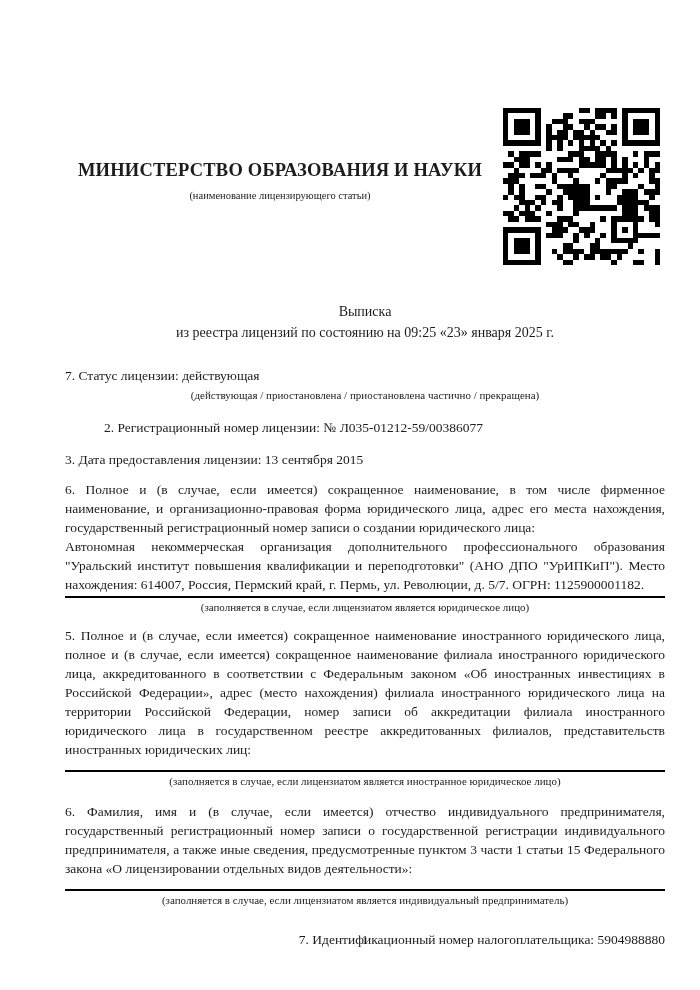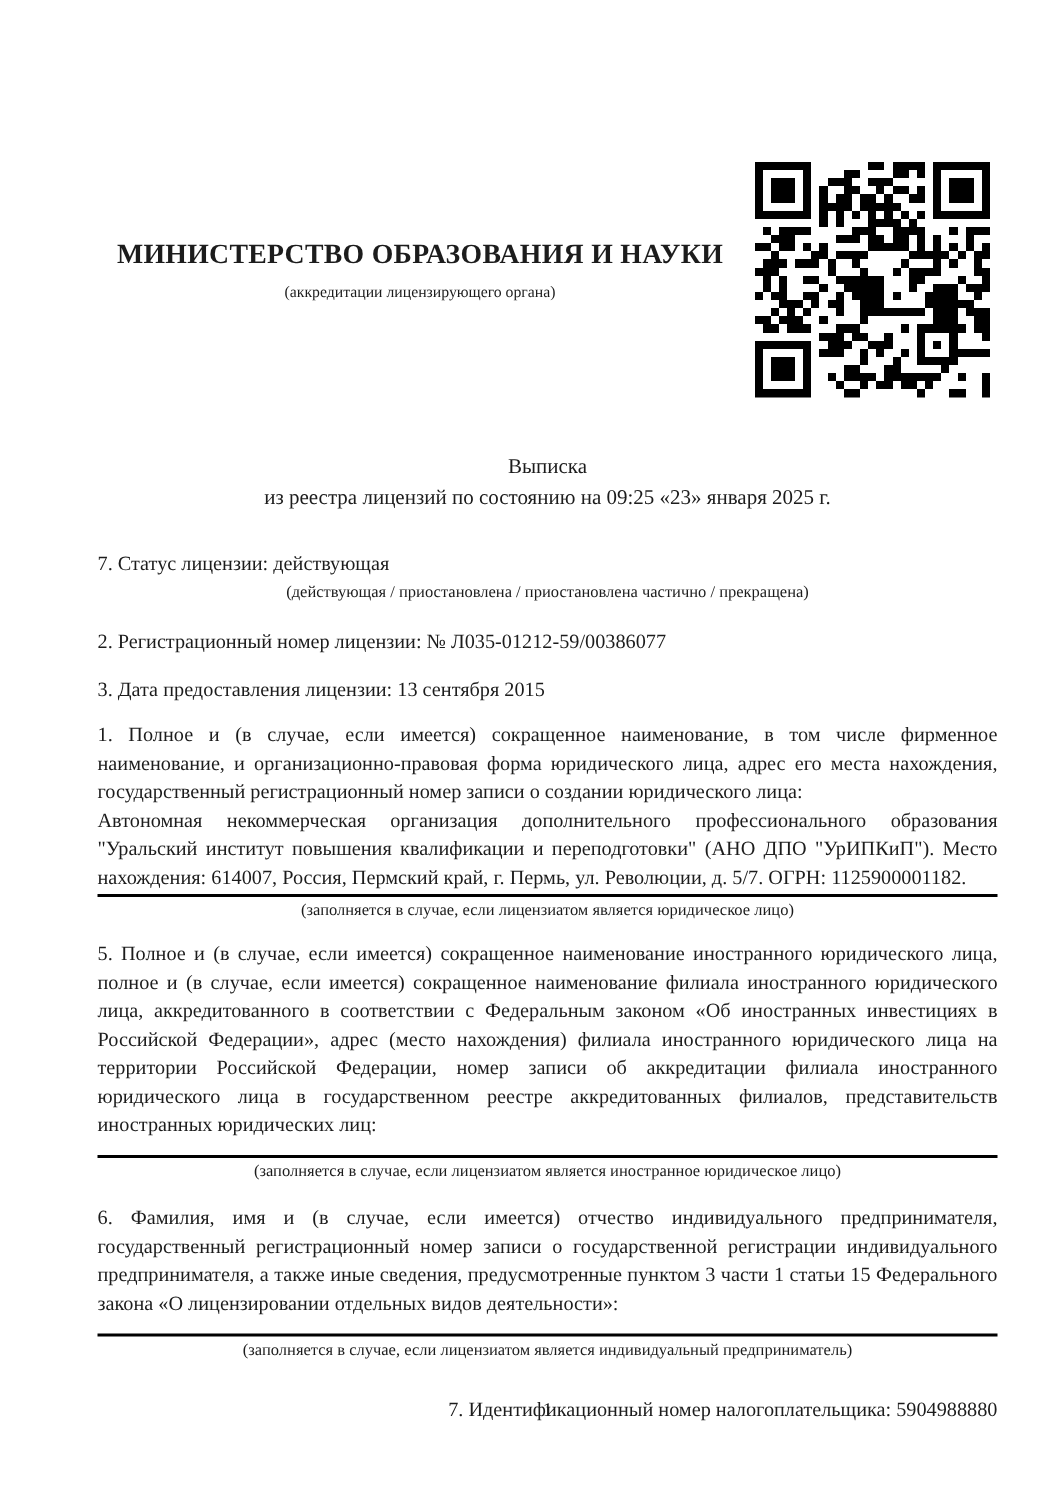--- a/index.html
+++ b/index.html
@@ -16,39 +16,39 @@
   .qr svg{display:block;}
   
   .content{position:absolute;top:296px;left:65px;width:600px;font-size:13.5px;line-height:19px;}
   .doc-title{text-align:center;font-size:14px;line-height:21px;padding-top:5px;}
   .item .line{line-height:20px;}
   .para{margin:0;text-align:justify;}
   .caption{font-size:11px;line-height:13px;text-align:center;margin-top:3px;}
   .fill-line{border-top:2px solid #000;margin-top:2px;height:0;}
   .blank-space{height:9px;}
   #item1{margin-top:23px;}
-  #item2{margin-top:16px;}
+  #item2{margin-top:16px;margin-left:39px;}
   #item3{margin-top:12px;}
   #item4{margin-top:10px;}
   #item5{margin-top:12px;}
   #item6{margin-top:14px;}
   #item7{margin-top:23px;text-align:right;}
   .page-number{position:absolute;bottom:42px;left:65px;width:600px;text-align:center;font-size:13px;}
 </style>
 </head>
 <body>
 
 <div class="page">
 
   <div class="hdr">
     <div class="authority">
       <div class="authority-name">
         <div>МИНИСТЕРСТВО ОБРАЗОВАНИЯ И НАУКИ</div>
       </div>
-      <div class="authority-caption">(аккредитации лицензирующего органа)</div>
+      <div class="authority-caption">(наименование лицензирующего статьи)</div>
     </div>
     <div class="qr" id="qr">
         <svg xmlns="http://www.w3.org/2000/svg" width="157" height="157" viewBox="0 0 29 29" shape-rendering="crispEdges">
           <rect width="29" height="29" fill="#ffffff"></rect>
           <path fill="#000000" d="M0 0h1v1h-1zM1 0h1v1h-1zM2 0h1v1h-1zM3 0h1v1h-1zM4 0h1v1h-1zM5 0h1v1h-1zM6 0h1v1h-1zM14 0h1v1h-1zM15 0h1v1h-1zM17 0h1v1h-1zM18 0h1v1h-1zM19 0h1v1h-1zM20 0h1v1h-1zM22 0h1v1h-1zM23 0h1v1h-1zM24 0h1v1h-1zM25 0h1v1h-1zM26 0h1v1h-1zM27 0h1v1h-1zM28 0h1v1h-1zM0 1h1v1h-1zM6 1h1v1h-1zM11 1h1v1h-1zM12 1h1v1h-1zM17 1h1v1h-1zM18 1h1v1h-1zM20 1h1v1h-1zM22 1h1v1h-1zM28 1h1v1h-1zM0 2h1v1h-1zM2 2h1v1h-1zM3 2h1v1h-1zM4 2h1v1h-1zM6 2h1v1h-1zM9 2h1v1h-1zM10 2h1v1h-1zM11 2h1v1h-1zM14 2h1v1h-1zM15 2h1v1h-1zM16 2h1v1h-1zM22 2h1v1h-1zM24 2h1v1h-1zM25 2h1v1h-1zM26 2h1v1h-1zM28 2h1v1h-1zM0 3h1v1h-1zM2 3h1v1h-1zM3 3h1v1h-1zM4 3h1v1h-1zM6 3h1v1h-1zM8 3h1v1h-1zM11 3h1v1h-1zM12 3h1v1h-1zM15 3h1v1h-1zM17 3h1v1h-1zM18 3h1v1h-1zM20 3h1v1h-1zM22 3h1v1h-1zM24 3h1v1h-1zM25 3h1v1h-1zM26 3h1v1h-1zM28 3h1v1h-1zM0 4h1v1h-1zM2 4h1v1h-1zM3 4h1v1h-1zM4 4h1v1h-1zM6 4h1v1h-1zM8 4h1v1h-1zM10 4h1v1h-1zM11 4h1v1h-1zM13 4h1v1h-1zM14 4h1v1h-1zM16 4h1v1h-1zM19 4h1v1h-1zM20 4h1v1h-1zM22 4h1v1h-1zM24 4h1v1h-1zM25 4h1v1h-1zM26 4h1v1h-1zM28 4h1v1h-1zM0 5h1v1h-1zM6 5h1v1h-1zM8 5h1v1h-1zM9 5h1v1h-1zM10 5h1v1h-1zM11 5h1v1h-1zM13 5h1v1h-1zM14 5h1v1h-1zM15 5h1v1h-1zM16 5h1v1h-1zM17 5h1v1h-1zM22 5h1v1h-1zM28 5h1v1h-1zM0 6h1v1h-1zM1 6h1v1h-1zM2 6h1v1h-1zM3 6h1v1h-1zM4 6h1v1h-1zM5 6h1v1h-1zM6 6h1v1h-1zM8 6h1v1h-1zM10 6h1v1h-1zM12 6h1v1h-1zM14 6h1v1h-1zM16 6h1v1h-1zM18 6h1v1h-1zM20 6h1v1h-1zM22 6h1v1h-1zM23 6h1v1h-1zM24 6h1v1h-1zM25 6h1v1h-1zM26 6h1v1h-1zM27 6h1v1h-1zM28 6h1v1h-1zM8 7h1v1h-1zM10 7h1v1h-1zM14 7h1v1h-1zM15 7h1v1h-1zM16 7h1v1h-1zM17 7h1v1h-1zM19 7h1v1h-1zM1 8h1v1h-1zM3 8h1v1h-1zM4 8h1v1h-1zM5 8h1v1h-1zM6 8h1v1h-1zM12 8h1v1h-1zM13 8h1v1h-1zM14 8h1v1h-1zM17 8h1v1h-1zM18 8h1v1h-1zM19 8h1v1h-1zM20 8h1v1h-1zM24 8h1v1h-1zM26 8h1v1h-1zM27 8h1v1h-1zM28 8h1v1h-1zM2 9h1v1h-1zM3 9h1v1h-1zM4 9h1v1h-1zM10 9h1v1h-1zM11 9h1v1h-1zM12 9h1v1h-1zM14 9h1v1h-1zM15 9h1v1h-1zM17 9h1v1h-1zM18 9h1v1h-1zM20 9h1v1h-1zM22 9h1v1h-1zM26 9h1v1h-1zM0 10h1v1h-1zM1 10h1v1h-1zM3 10h1v1h-1zM4 10h1v1h-1zM6 10h1v1h-1zM8 10h1v1h-1zM14 10h1v1h-1zM15 10h1v1h-1zM16 10h1v1h-1zM17 10h1v1h-1zM18 10h1v1h-1zM20 10h1v1h-1zM22 10h1v1h-1zM24 10h1v1h-1zM26 10h1v1h-1zM28 10h1v1h-1zM2 11h1v1h-1zM7 11h1v1h-1zM8 11h1v1h-1zM10 11h1v1h-1zM11 11h1v1h-1zM12 11h1v1h-1zM13 11h1v1h-1zM19 11h1v1h-1zM20 11h1v1h-1zM21 11h1v1h-1zM22 11h1v1h-1zM23 11h1v1h-1zM25 11h1v1h-1zM27 11h1v1h-1zM28 11h1v1h-1zM1 12h1v1h-1zM2 12h1v1h-1zM3 12h1v1h-1zM5 12h1v1h-1zM6 12h1v1h-1zM7 12h1v1h-1zM9 12h1v1h-1zM12 12h1v1h-1zM18 12h1v1h-1zM22 12h1v1h-1zM24 12h1v1h-1zM27 12h1v1h-1zM0 13h1v1h-1zM1 13h1v1h-1zM2 13h1v1h-1zM9 13h1v1h-1zM13 13h1v1h-1zM17 13h1v1h-1zM19 13h1v1h-1zM20 13h1v1h-1zM21 13h1v1h-1zM22 13h1v1h-1zM27 13h1v1h-1zM28 13h1v1h-1zM1 14h1v1h-1zM3 14h1v1h-1zM6 14h1v1h-1zM7 14h1v1h-1zM10 14h1v1h-1zM11 14h1v1h-1zM12 14h1v1h-1zM13 14h1v1h-1zM14 14h1v1h-1zM15 14h1v1h-1zM19 14h1v1h-1zM20 14h1v1h-1zM25 14h1v1h-1zM28 14h1v1h-1zM1 15h1v1h-1zM3 15h1v1h-1zM8 15h1v1h-1zM11 15h1v1h-1zM12 15h1v1h-1zM13 15h1v1h-1zM14 15h1v1h-1zM15 15h1v1h-1zM19 15h1v1h-1zM22 15h1v1h-1zM23 15h1v1h-1zM24 15h1v1h-1zM26 15h1v1h-1zM27 15h1v1h-1zM28 15h1v1h-1zM0 16h1v1h-1zM2 16h1v1h-1zM3 16h1v1h-1zM6 16h1v1h-1zM7 16h1v1h-1zM10 16h1v1h-1zM12 16h1v1h-1zM13 16h1v1h-1zM14 16h1v1h-1zM15 16h1v1h-1zM17 16h1v1h-1zM21 16h1v1h-1zM22 16h1v1h-1zM23 16h1v1h-1zM24 16h1v1h-1zM27 16h1v1h-1zM3 17h1v1h-1zM4 17h1v1h-1zM5 17h1v1h-1zM7 17h1v1h-1zM9 17h1v1h-1zM10 17h1v1h-1zM13 17h1v1h-1zM14 17h1v1h-1zM15 17h1v1h-1zM21 17h1v1h-1zM22 17h1v1h-1zM23 17h1v1h-1zM24 17h1v1h-1zM25 17h1v1h-1zM26 17h1v1h-1zM2 18h1v1h-1zM4 18h1v1h-1zM6 18h1v1h-1zM10 18h1v1h-1zM13 18h1v1h-1zM14 18h1v1h-1zM15 18h1v1h-1zM16 18h1v1h-1zM17 18h1v1h-1zM18 18h1v1h-1zM19 18h1v1h-1zM20 18h1v1h-1zM22 18h1v1h-1zM23 18h1v1h-1zM24 18h1v1h-1zM26 18h1v1h-1zM27 18h1v1h-1zM28 18h1v1h-1zM0 19h1v1h-1zM1 19h1v1h-1zM3 19h1v1h-1zM4 19h1v1h-1zM5 19h1v1h-1zM8 19h1v1h-1zM13 19h1v1h-1zM22 19h1v1h-1zM23 19h1v1h-1zM24 19h1v1h-1zM27 19h1v1h-1zM28 19h1v1h-1zM1 20h1v1h-1zM2 20h1v1h-1zM4 20h1v1h-1zM5 20h1v1h-1zM6 20h1v1h-1zM10 20h1v1h-1zM11 20h1v1h-1zM12 20h1v1h-1zM18 20h1v1h-1zM20 20h1v1h-1zM21 20h1v1h-1zM22 20h1v1h-1zM23 20h1v1h-1zM24 20h1v1h-1zM25 20h1v1h-1zM27 20h1v1h-1zM28 20h1v1h-1zM8 21h1v1h-1zM9 21h1v1h-1zM10 21h1v1h-1zM12 21h1v1h-1zM13 21h1v1h-1zM16 21h1v1h-1zM20 21h1v1h-1zM24 21h1v1h-1zM28 21h1v1h-1zM0 22h1v1h-1zM1 22h1v1h-1zM2 22h1v1h-1zM3 22h1v1h-1zM4 22h1v1h-1zM5 22h1v1h-1zM6 22h1v1h-1zM9 22h1v1h-1zM10 22h1v1h-1zM11 22h1v1h-1zM14 22h1v1h-1zM15 22h1v1h-1zM16 22h1v1h-1zM20 22h1v1h-1zM22 22h1v1h-1zM24 22h1v1h-1zM0 23h1v1h-1zM6 23h1v1h-1zM8 23h1v1h-1zM9 23h1v1h-1zM10 23h1v1h-1zM13 23h1v1h-1zM15 23h1v1h-1zM18 23h1v1h-1zM20 23h1v1h-1zM24 23h1v1h-1zM25 23h1v1h-1zM26 23h1v1h-1zM27 23h1v1h-1zM28 23h1v1h-1zM0 24h1v1h-1zM2 24h1v1h-1zM3 24h1v1h-1zM4 24h1v1h-1zM6 24h1v1h-1zM13 24h1v1h-1zM17 24h1v1h-1zM20 24h1v1h-1zM21 24h1v1h-1zM22 24h1v1h-1zM23 24h1v1h-1zM24 24h1v1h-1zM0 25h1v1h-1zM2 25h1v1h-1zM3 25h1v1h-1zM4 25h1v1h-1zM6 25h1v1h-1zM11 25h1v1h-1zM12 25h1v1h-1zM16 25h1v1h-1zM17 25h1v1h-1zM23 25h1v1h-1zM0 26h1v1h-1zM2 26h1v1h-1zM3 26h1v1h-1zM4 26h1v1h-1zM6 26h1v1h-1zM9 26h1v1h-1zM11 26h1v1h-1zM12 26h1v1h-1zM13 26h1v1h-1zM14 26h1v1h-1zM16 26h1v1h-1zM17 26h1v1h-1zM18 26h1v1h-1zM19 26h1v1h-1zM20 26h1v1h-1zM21 26h1v1h-1zM22 26h1v1h-1zM25 26h1v1h-1zM28 26h1v1h-1zM0 27h1v1h-1zM6 27h1v1h-1zM10 27h1v1h-1zM13 27h1v1h-1zM15 27h1v1h-1zM16 27h1v1h-1zM18 27h1v1h-1zM19 27h1v1h-1zM21 27h1v1h-1zM28 27h1v1h-1zM0 28h1v1h-1zM1 28h1v1h-1zM2 28h1v1h-1zM3 28h1v1h-1zM4 28h1v1h-1zM5 28h1v1h-1zM6 28h1v1h-1zM11 28h1v1h-1zM12 28h1v1h-1zM20 28h1v1h-1zM24 28h1v1h-1zM25 28h1v1h-1zM28 28h1v1h-1z"></path>
         </svg>
       </div>
   </div>
 
   <div class="content">
@@ -65,21 +65,21 @@
 
     <section class="item" id="item2">
       <div class="line">2. Регистрационный номер лицензии: № Л035-01212-59/00386077</div>
     </section>
 
     <section class="item" id="item3">
       <div class="line">3. Дата предоставления лицензии: 13 сентября 2015</div>
     </section>
 
     <section class="item" id="item4">
-      <p class="para">1. Полное и (в случае, если имеется) сокращенное наименование, в том числе фирменное наименование, и организационно-правовая форма юридического лица, адрес его места нахождения, государственный регистрационный номер записи о создании юридического лица:</p>
+      <p class="para">6. Полное и (в случае, если имеется) сокращенное наименование, в том числе фирменное наименование, и организационно-правовая форма юридического лица, адрес его места нахождения, государственный регистрационный номер записи о создании юридического лица:</p>
       <p class="para">Автономная некоммерческая организация дополнительного профессионального образования "Уральский институт повышения квалификации и переподготовки" (АНО ДПО "УрИПКиП"). Место нахождения: 614007, Россия, Пермский край, г. Пермь, ул. Революции, д. 5/7. ОГРН: 1125900001182.</p>
       <div class="fill-line"></div>
       <div class="caption">(заполняется в случае, если лицензиатом является юридическое лицо)</div>
     </section>
 
     <section class="item" id="item5">
       <p class="para">5. Полное и (в случае, если имеется) сокращенное наименование иностранного юридического лица, полное и (в случае, если имеется) сокращенное наименование филиала иностранного юридического лица, аккредитованного в соответствии с Федеральным законом «Об иностранных инвестициях в Российской Федерации», адрес (место нахождения) филиала иностранного юридического лица на территории Российской Федерации, номер записи об аккредитации филиала иностранного юридического лица в государственном реестре аккредитованных филиалов, представительств иностранных юридических лиц:</p>
       <div class="blank-space"></div>
       <div class="fill-line"></div>
       <div class="caption">(заполняется в случае, если лицензиатом является иностранное юридическое лицо)</div>

